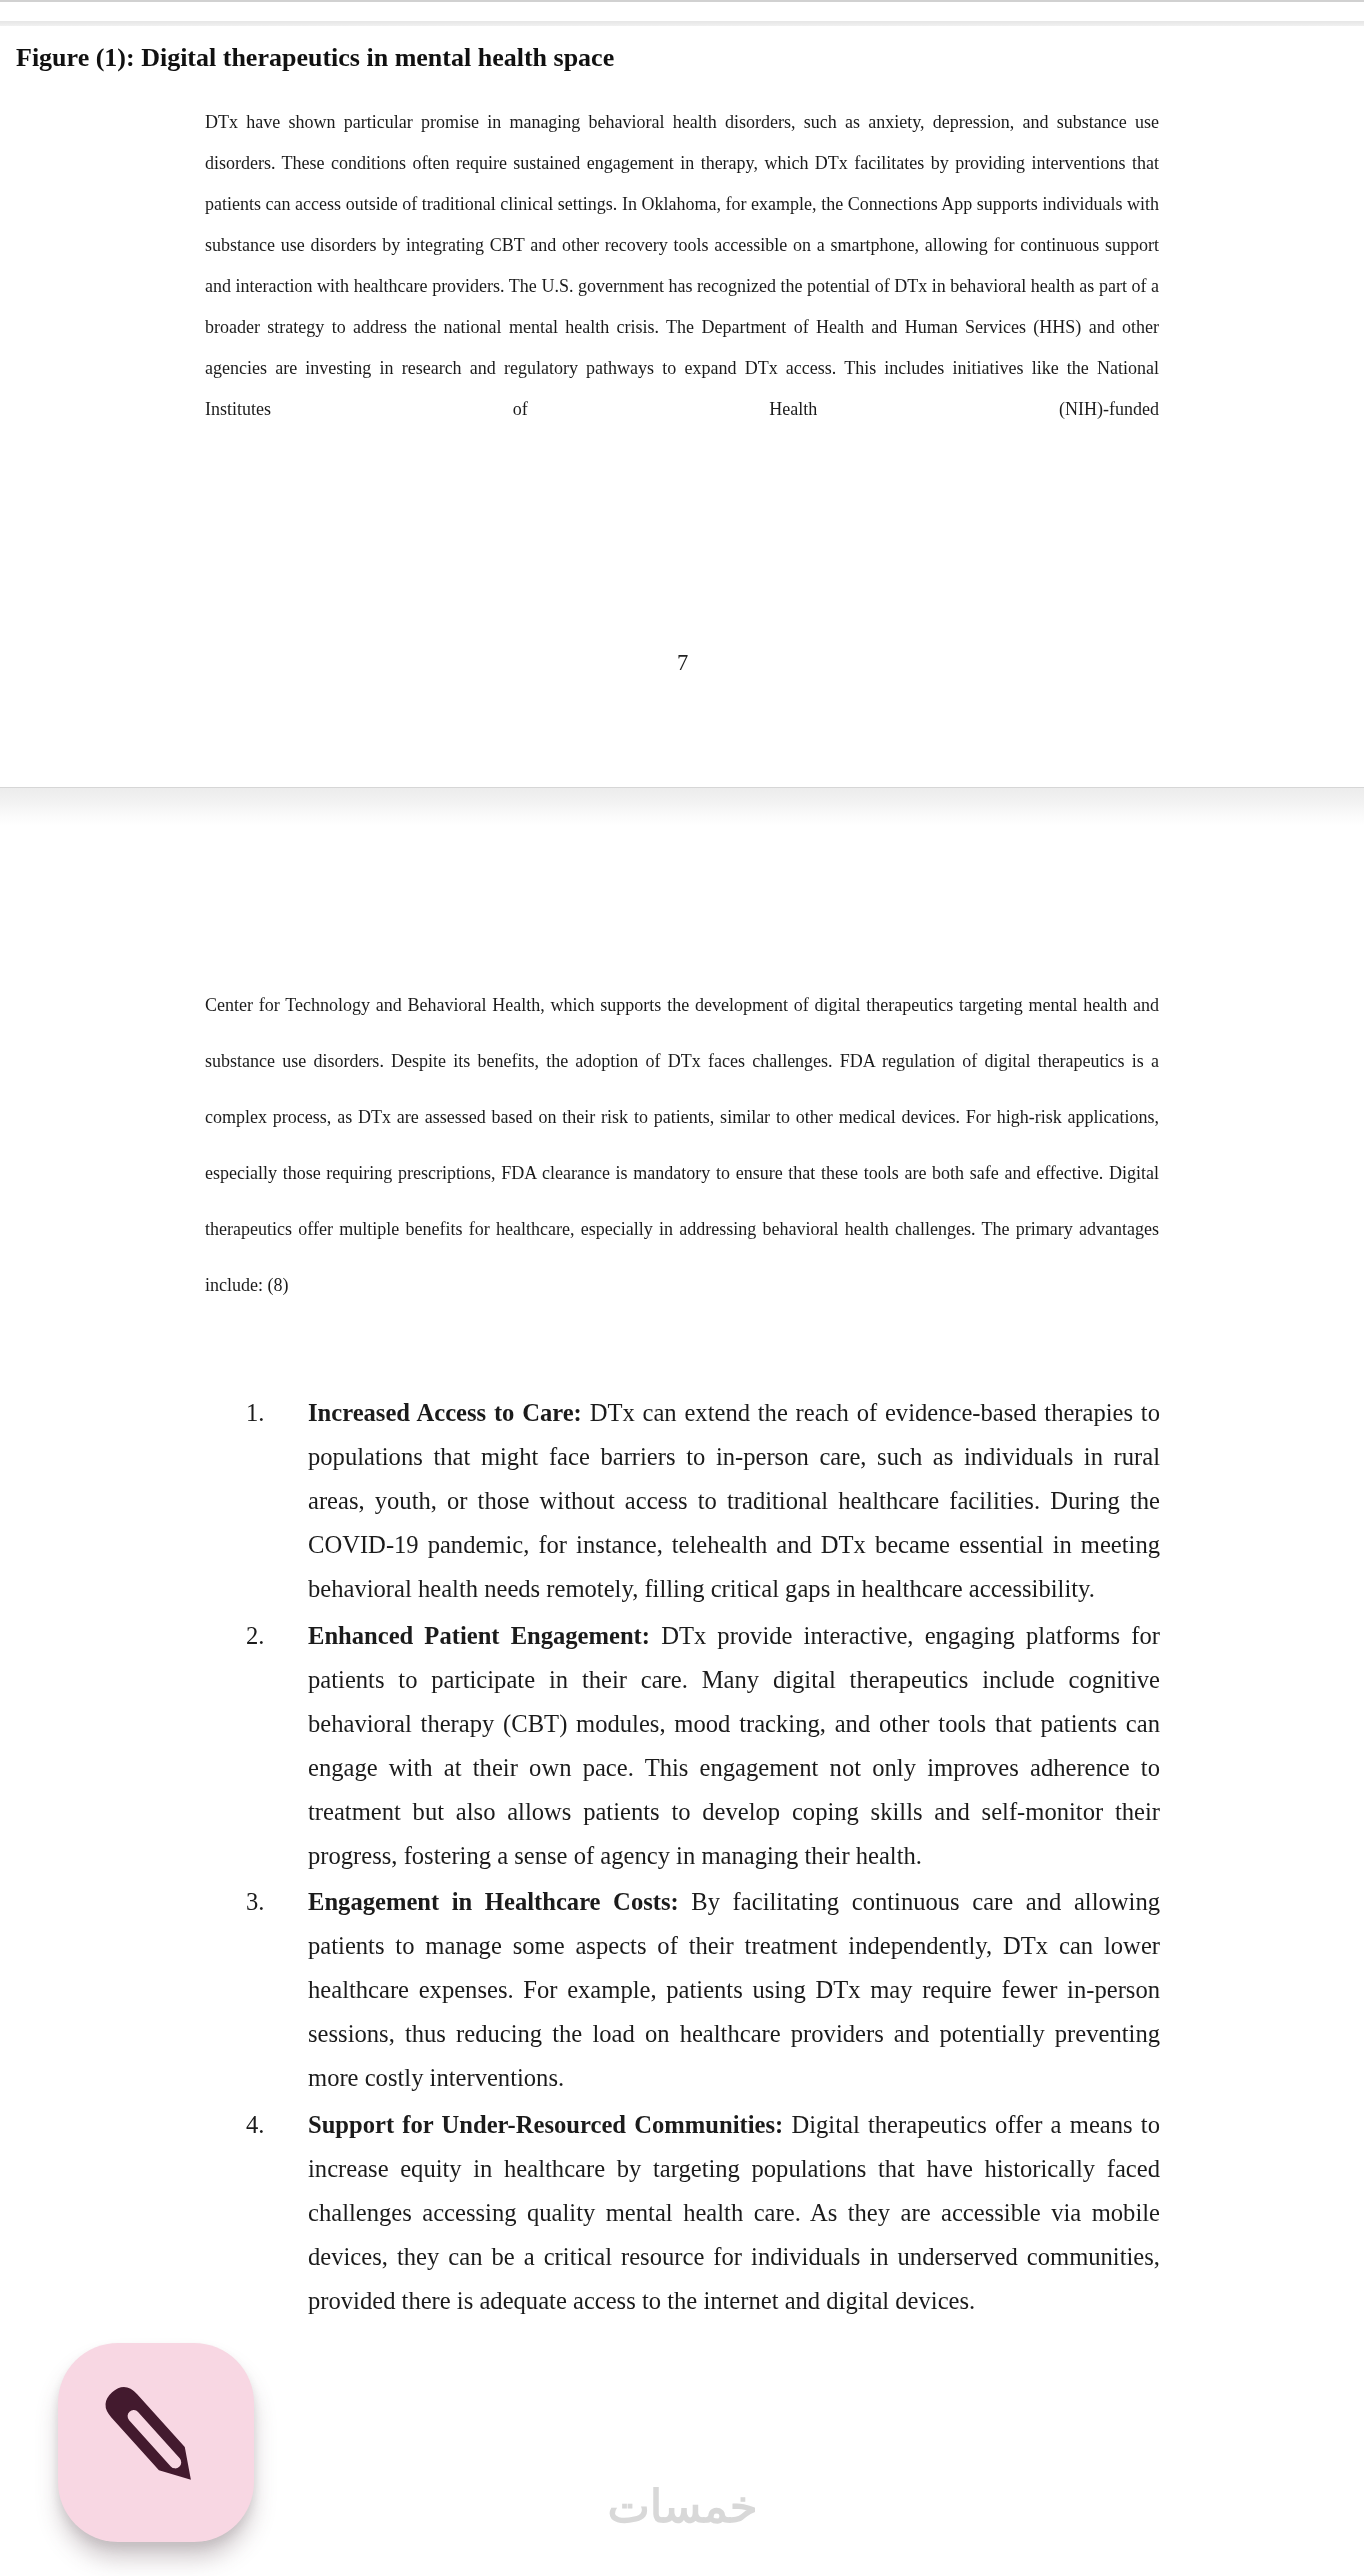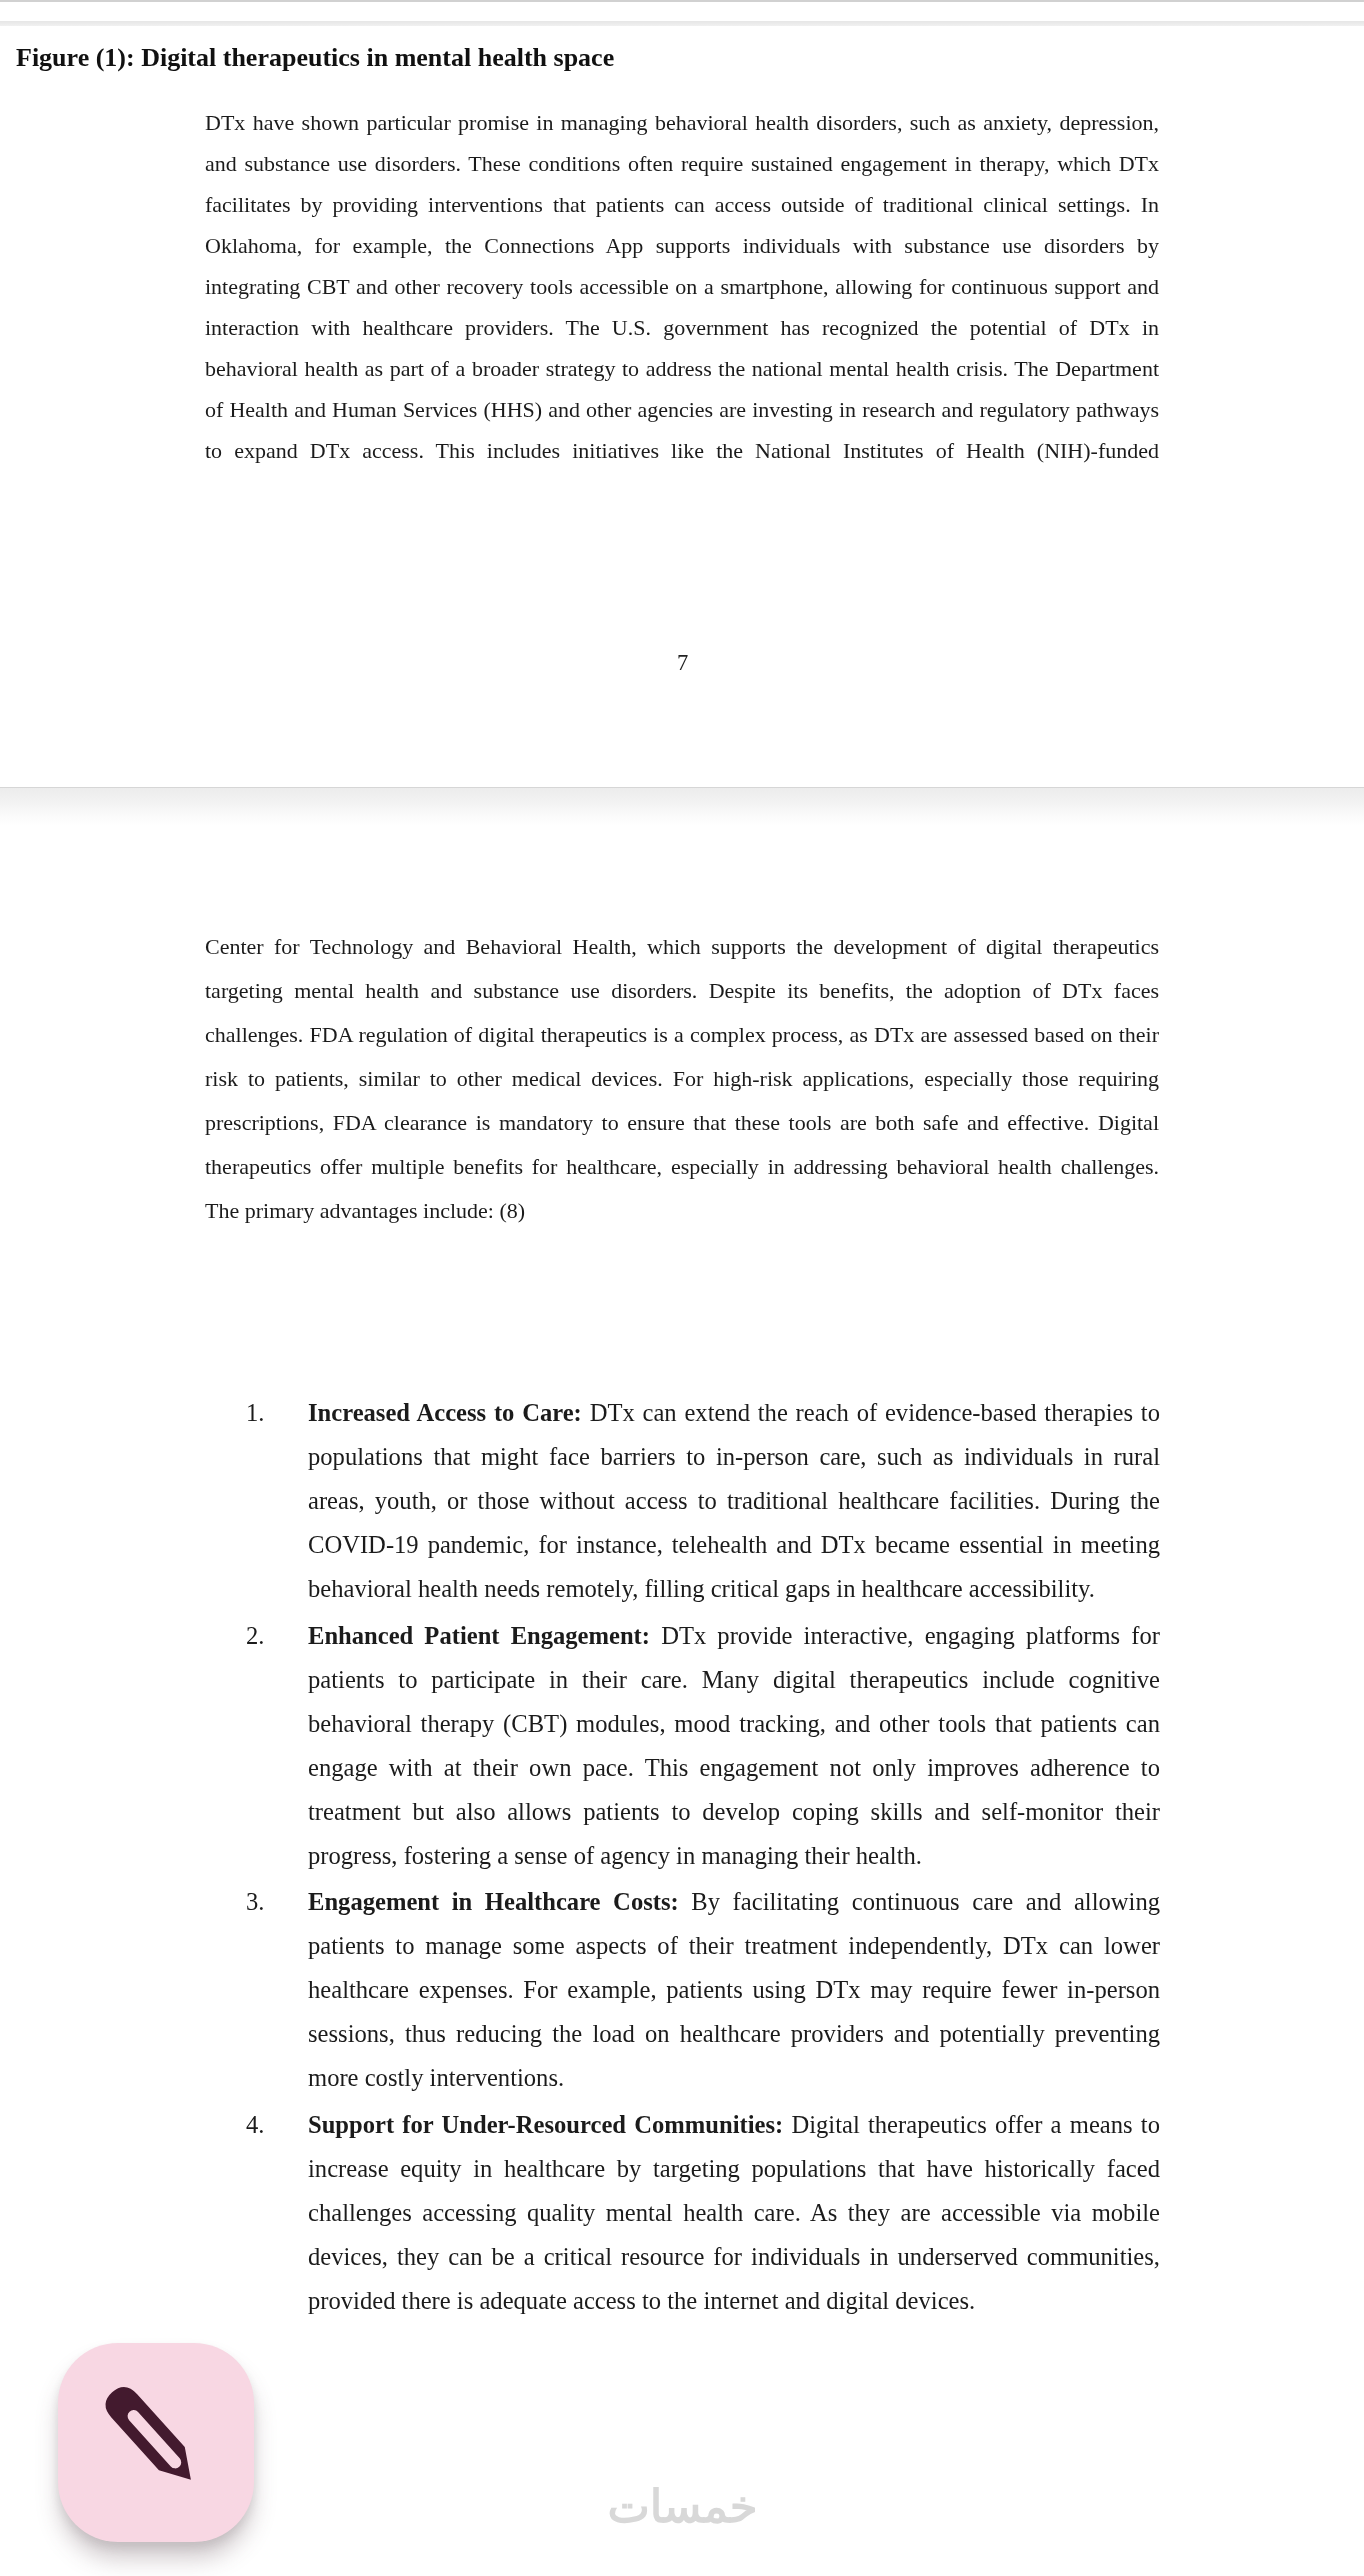--- a/index.html
+++ b/index.html
@@ -21,24 +21,24 @@
     position:absolute; top:20.5px; left:0; width:1365px; height:5.5px;
     background:linear-gradient(to bottom,#e3e3e3,#efefef);
     opacity:.9;
   }
   .figure-caption{
     position:absolute; top:35px; left:0; width:1365px; margin:8px;
     text-align:left; font-size:26px; font-weight:bold; color:#111;padding-left:8px;
   }
   .body-par{
     position:absolute; left:205px; width:954px; margin:0;
-    font-size:22px; line-height:41px; text-align:justify; color:#1b1b1b;
+    font-size:18px; line-height:41px; text-align:justify; color:#1b1b1b;
   }
   .para1{ top:102px; text-align-last:justify; }
-  .para2{ top:925px; line-height:44px; }
+  .para2{ top:977px; line-height:56px; }
   .page-number{
     position:absolute; top:650px; left:0; width:1365px;
     text-align:center; font-size:22.5px; color:#222;
   }
   .page-separator{
     position:absolute; top:787px; left:0; width:1365px; height:38px;
     border-top:1.4px solid #d6d6d6;
     background:linear-gradient(to bottom,#ececec 0%,#f3f3f3 40%,#fbfbfb 75%,#ffffff 100%);
   }
   .advantages{

